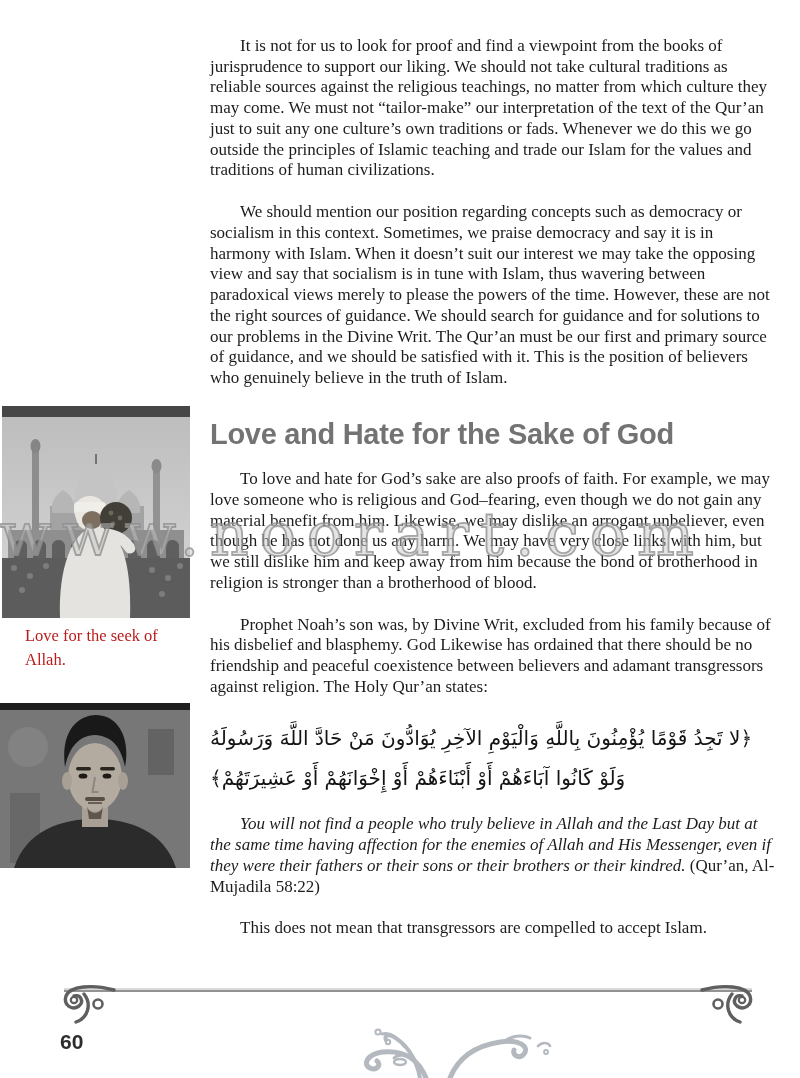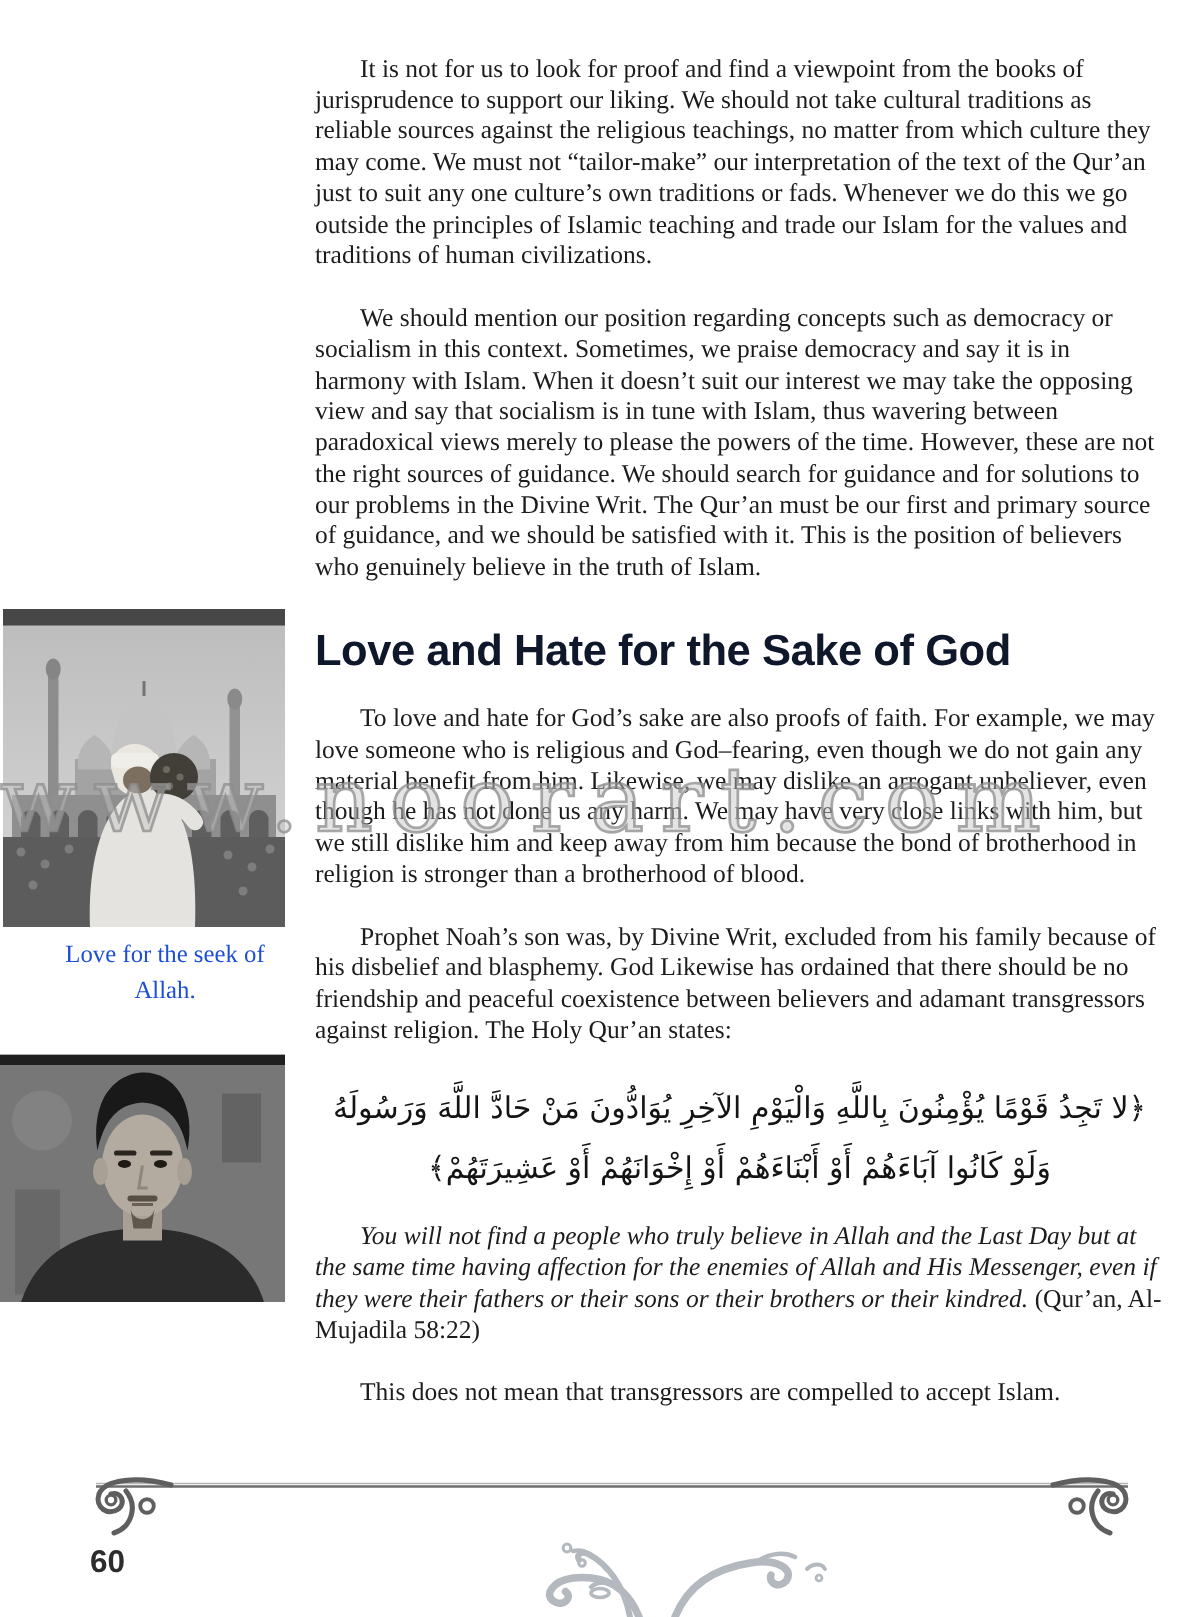--- a/index.html
+++ b/index.html
@@ -14,38 +14,38 @@
   
   .main-col {
     position:absolute; left:210px; top:36px; width:566px;
     font-size:17px; line-height:1.22; color:#1c1c1c;
     text-align:left;
   }
   .main-col p { margin:0 0 21px 0; text-indent:30px; }
   .section-heading {
     font-family:"Liberation Sans", sans-serif;
     font-size:29px; font-weight:bold; letter-spacing:-0.3px;
-    color:#0f172a;
+    color:#737373;
     margin:28px 0 17px 0; text-indent:0;
   }
   .arabic-verse {
-    direction:rtl; text-align:center; text-indent:0;
+    direction:rtl; text-indent:0;
     font-family:"DejaVu Sans", sans-serif;
     font-size:20px; line-height:2.0; color:#141414;
     margin:2px 0 16px 0;
   }
   .translation { font-style:italic; }
   .translation .ref { font-style:normal; }
   .last-para { margin-bottom:0; }
 
   
   .mosque-photo { position:absolute; left:2px; top:406px; width:188px; height:212px; }
   .photo-caption {
-    position:absolute; left:35px; top:624px; width:150px;
-    font-size:16.5px; line-height:1.45; color:#1d4ed8;text-align:center;
+    position:absolute; left:25px; top:624px; width:150px;
+    font-size:16.5px; line-height:1.45; color:#b91c1c;
   }
   .portrait-photo { position:absolute; left:0px; top:703px; width:190px; height:165px; }
 
   
   .watermark {
     position:absolute; left:0; top:492px; width:800px; height:84px;
     z-index:6; pointer-events:none;
     font-family:"DejaVu Serif", serif;
     font-size:60px; letter-spacing:11px; line-height:84px;
     text-align:left; white-space:nowrap;

